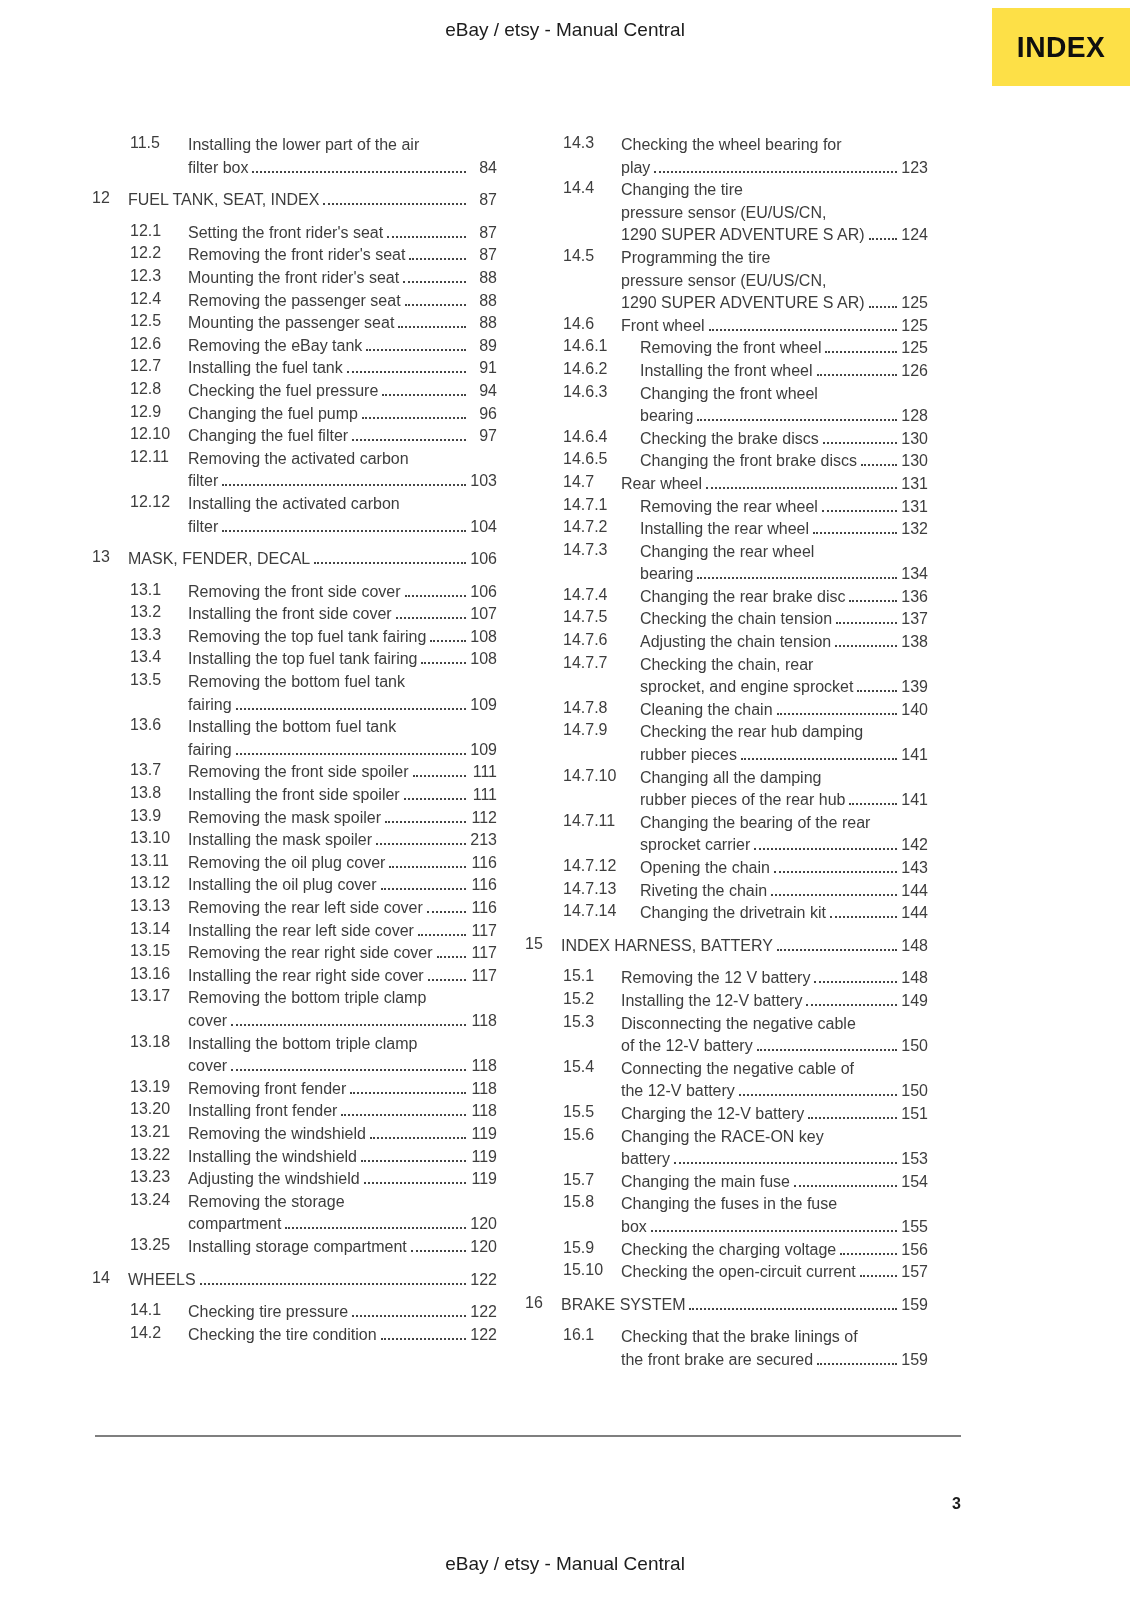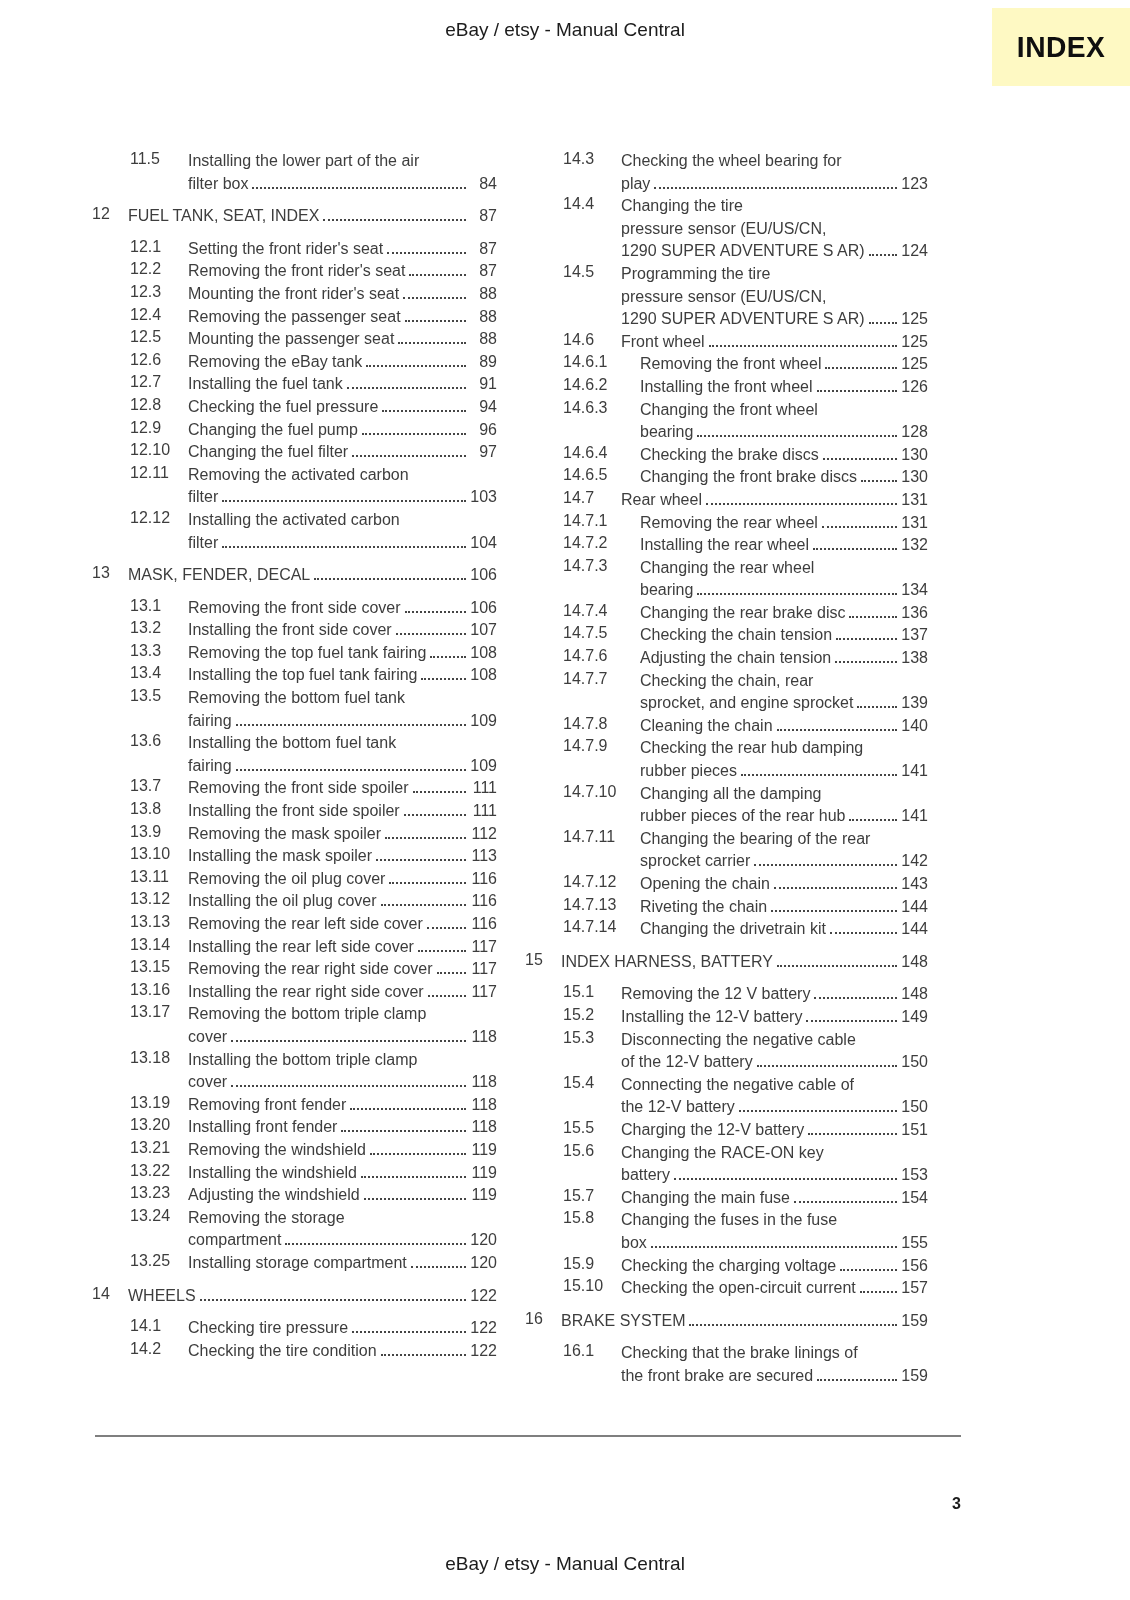--- a/index.html
+++ b/index.html
@@ -18,33 +18,33 @@
     position: absolute;
     top: 11px; left: 0; right: 0;
     text-align: center;
     font-size: 19px;
     color: #1c1c1c;
   }
   .index-box {
     position: absolute;
     top: 0; right: 0;
     width: 138px; height: 78px;
-    background: #fef9c3;
+    background: #fde047;
     display: flex; align-items: center; justify-content: center;
   }
   .index-label {
     font-size: 30px;
     font-weight: bold;
     color: #0f0f0f;
     letter-spacing: 0.5px;
     transform: scaleX(0.94);
   }
   .columns {
     position: absolute;
-    top: 142px; left: 92px;
+    top: 126px; left: 92px;
     display: flex;
     gap: 28px;
   }
   .col { width: 405px; }
   .col-right { width: 403px; }
   .entry { display: flex; font-size: 16px; }
   .entry .num { flex-shrink: 0; }
   .lvl1 { margin: 10px 0; }
   .lvl1 .num { width: 36px; }
   .lvl2, .lvl3 { padding-left: 38px; }
@@ -341,21 +341,21 @@
               <span class="pg">112</span>
             </div>
           </div>
         </div>
         <div class="entry lvl2">
           <span class="num">13.10</span>
           <div class="body">
             <div class="line lastline">
               <span class="t">Installing the mask spoiler</span>
               <span class="dots"></span>
-              <span class="pg">113</span>
+              <span class="pg">213</span>
             </div>
           </div>
         </div>
         <div class="entry lvl2">
           <span class="num">13.11</span>
           <div class="body">
             <div class="line lastline">
               <span class="t">Removing the oil plug cover</span>
               <span class="dots"></span>
               <span class="pg">116</span>

